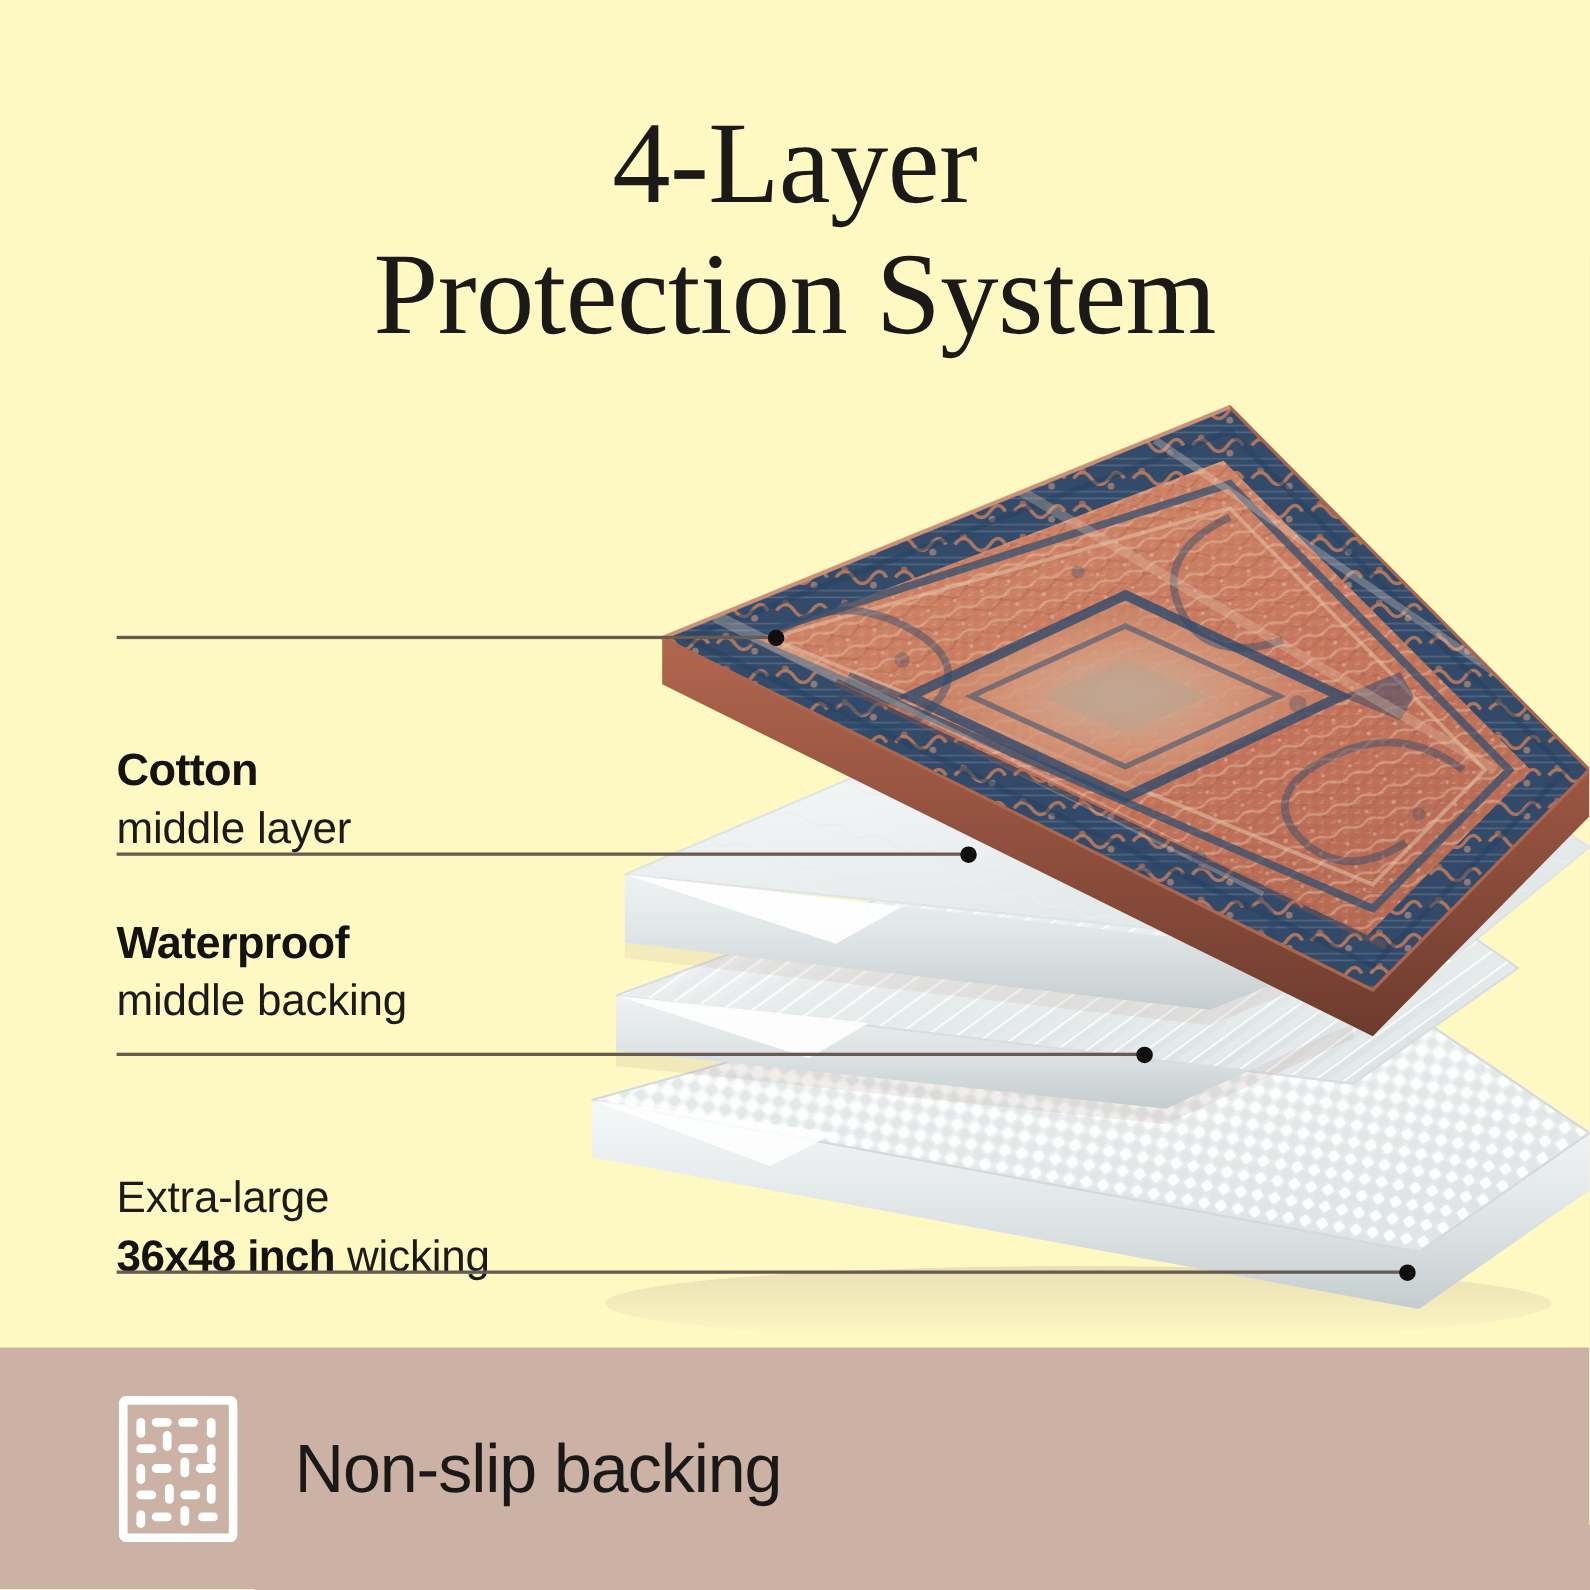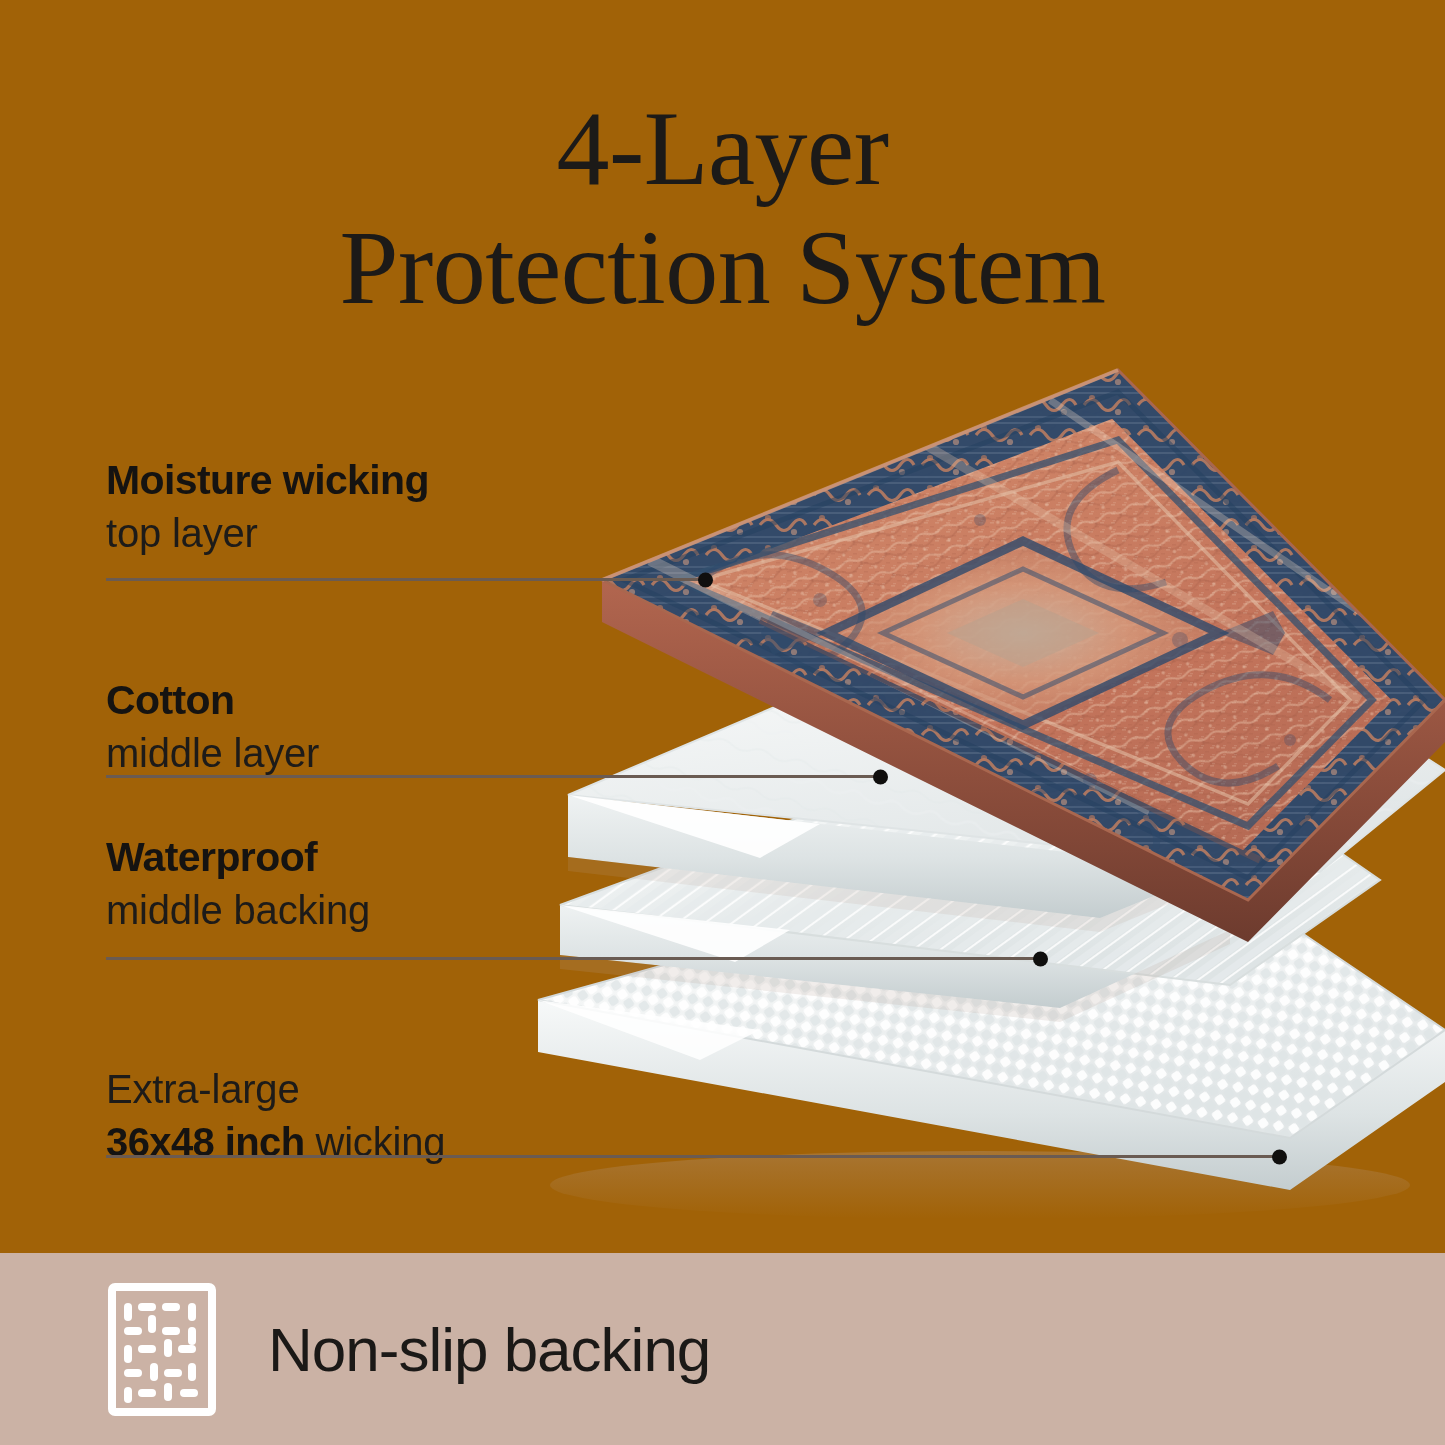--- a/index.html
+++ b/index.html
@@ -123,21 +123,21 @@
     background: #100f0e;
     transform: translateY(-50%);
   }
 
   
   #banner {
     position: absolute;
     left: 0;
     bottom: 0;
     width: 1445px;
-    height: 192px;
+    height: 220px;
     background: #cbb2a5;
     z-index: 60;
     display: flex;
     align-items: center;
   }
   #banner-icon {
     margin-left: 108px;
     width: 108px;
     height: 133px;
     flex: 0 0 auto;
@@ -148,21 +148,21 @@
     font-weight: 400;
     font-size: 62px;
     color: #1b1917;
     letter-spacing: -1px;
     white-space: nowrap;
   }
 </style>
 </head>
 <body style="background: rgb(248, 233, 224);">
 
-<div id="page" style="background: #a16207;">
+<div id="page" style="background: #fef9c3;">
 
   <div id="title-block">
     <div class="title-line">4-Layer</div>
     <div class="title-line second">Protection System</div>
   </div>
 
   <svg id="stack" viewBox="0 0 1445 1250">
     <defs>
 
       <linearGradient id="rugBase" x1="0" y1="0" x2="0.6" y2="1">
@@ -343,24 +343,20 @@
           <circle cx="700,600" cy="600" r="5"></circle>
         </g>
       </g>
 
       <polygon points="1118,370 1445,700 1248,900 602,580" fill="none" stroke="#a9674f" stroke-width="3"></polygon>
 
       <path d="M602,580 L1118,370" stroke="#dba98c" stroke-width="4" opacity="0.65"></path>
     </g>
   </svg>
 
-  <div class="callout" style="top:458px;">
-    <div class="c-title">Moisture wicking</div>
-    <div class="c-sub">top layer</div>
-  </div>
   <div class="leader" style="top:578px; width:600px;">
     <span class="dot"></span>
   </div>
 
   <div class="callout" style="top:678px;">
     <div class="c-title">Cotton</div>
     <div class="c-sub">middle layer</div>
   </div>
   <div class="leader" style="top:775px; width:775px;">
     <span class="dot"></span>

